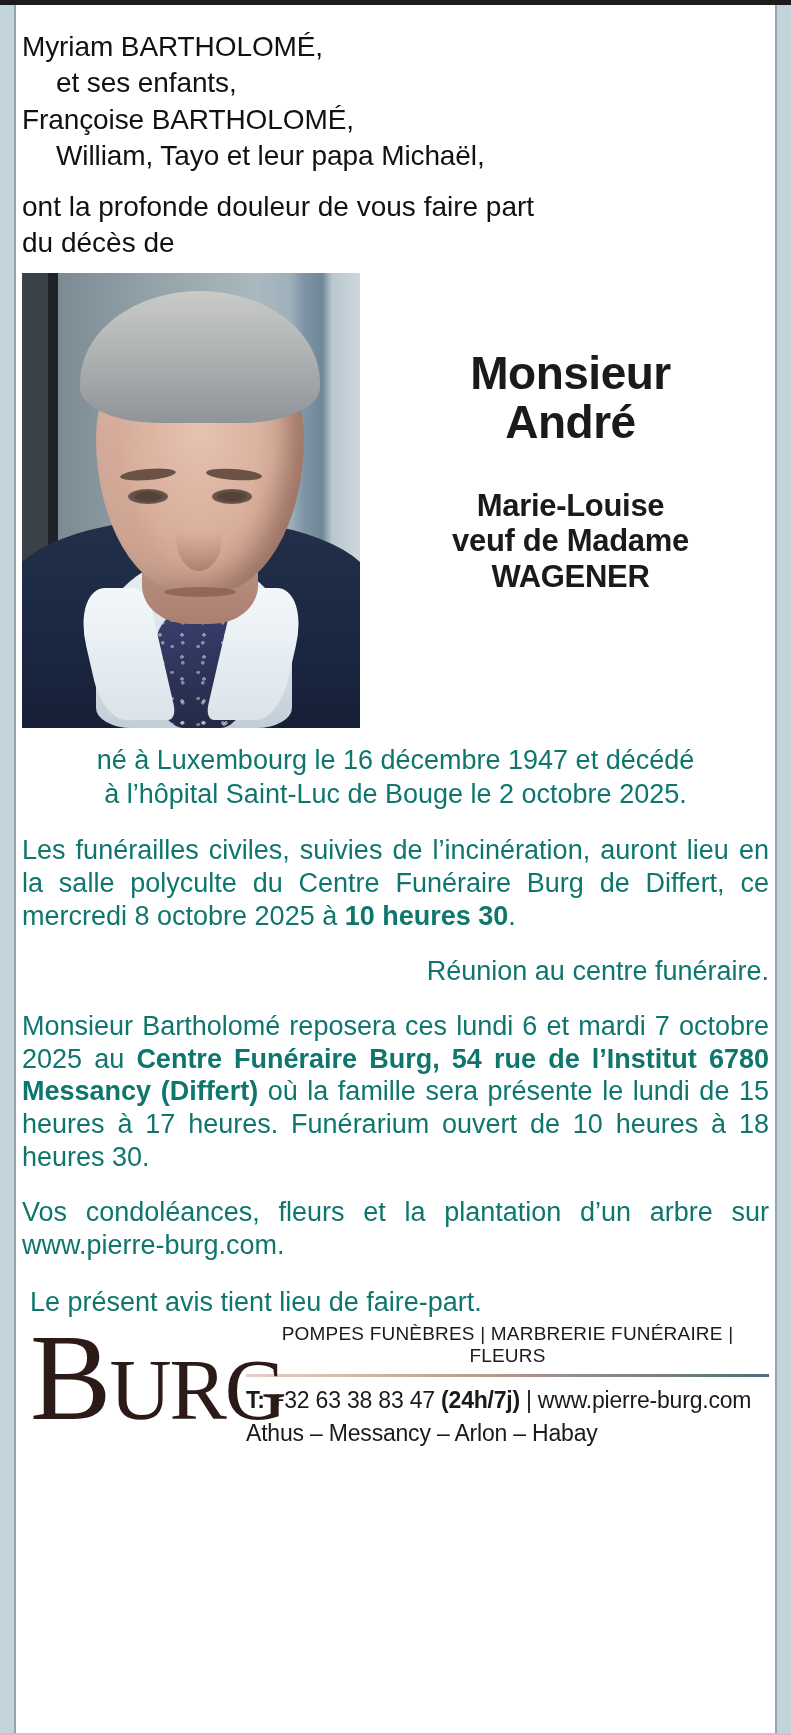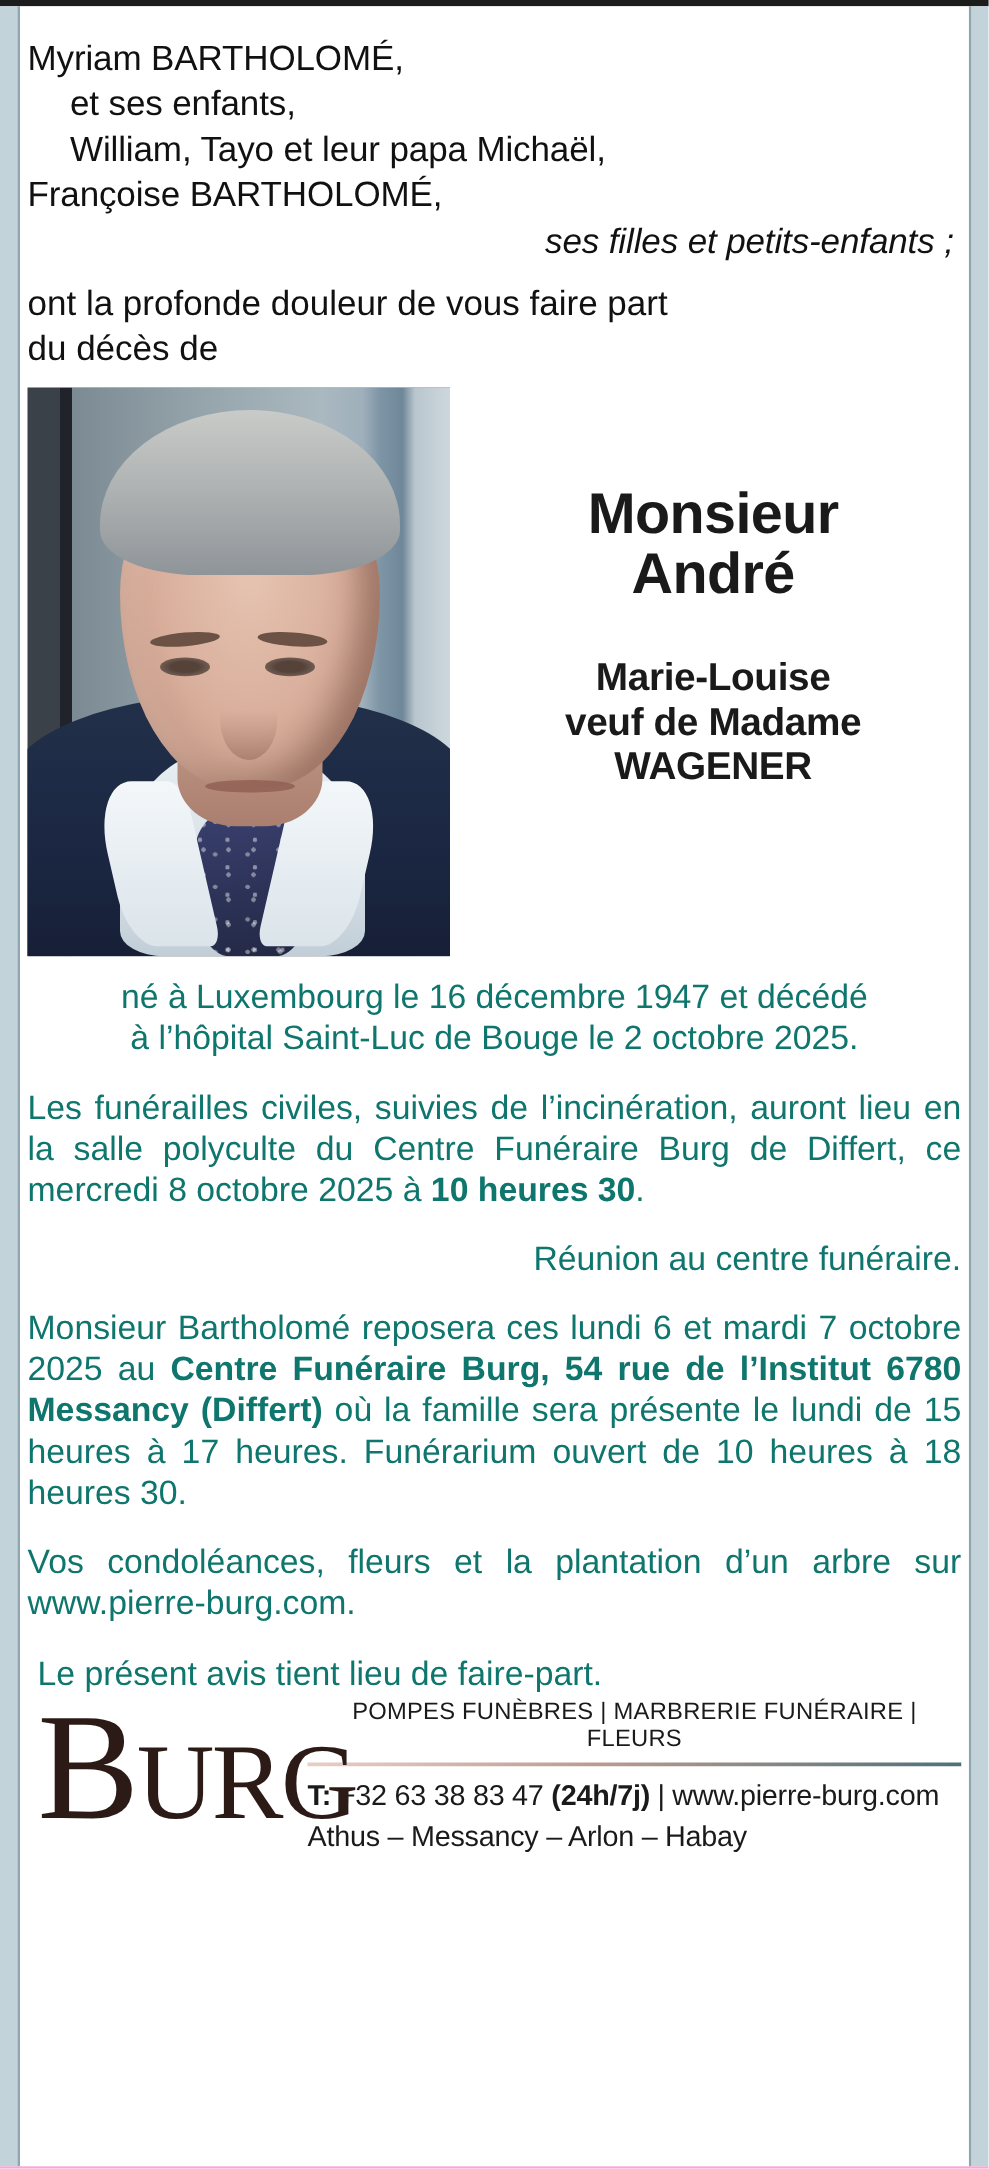--- a/index.html
+++ b/index.html
@@ -306,23 +306,22 @@
   <div class="edge-bar left"></div>
   <div class="edge-rule left"></div>
   <div class="edge-bar right"></div>
   <div class="edge-rule right"></div>
 
   <div id="content">
 
     <div class="survivors">
       <div class="s-line">Myriam BARTHOLOMÉ,</div>
       <div class="s-line indent-1">et ses enfants,</div>
+      <div class="s-line">Françoise BARTHOLOMÉ,</div>
       <div class="s-line indent-1">William, Tayo et leur papa Michaël,</div>
-      <div class="s-line">Françoise BARTHOLOMÉ,</div>
-      <div class="s-line right">ses filles et petits-enfants ;</div>
     </div>
 
     <div class="intro">
       <div>ont la profonde douleur de vous faire part</div>
       <div>du décès de</div>
     </div>
 
     <div class="band">
 
       <div class="photo">

